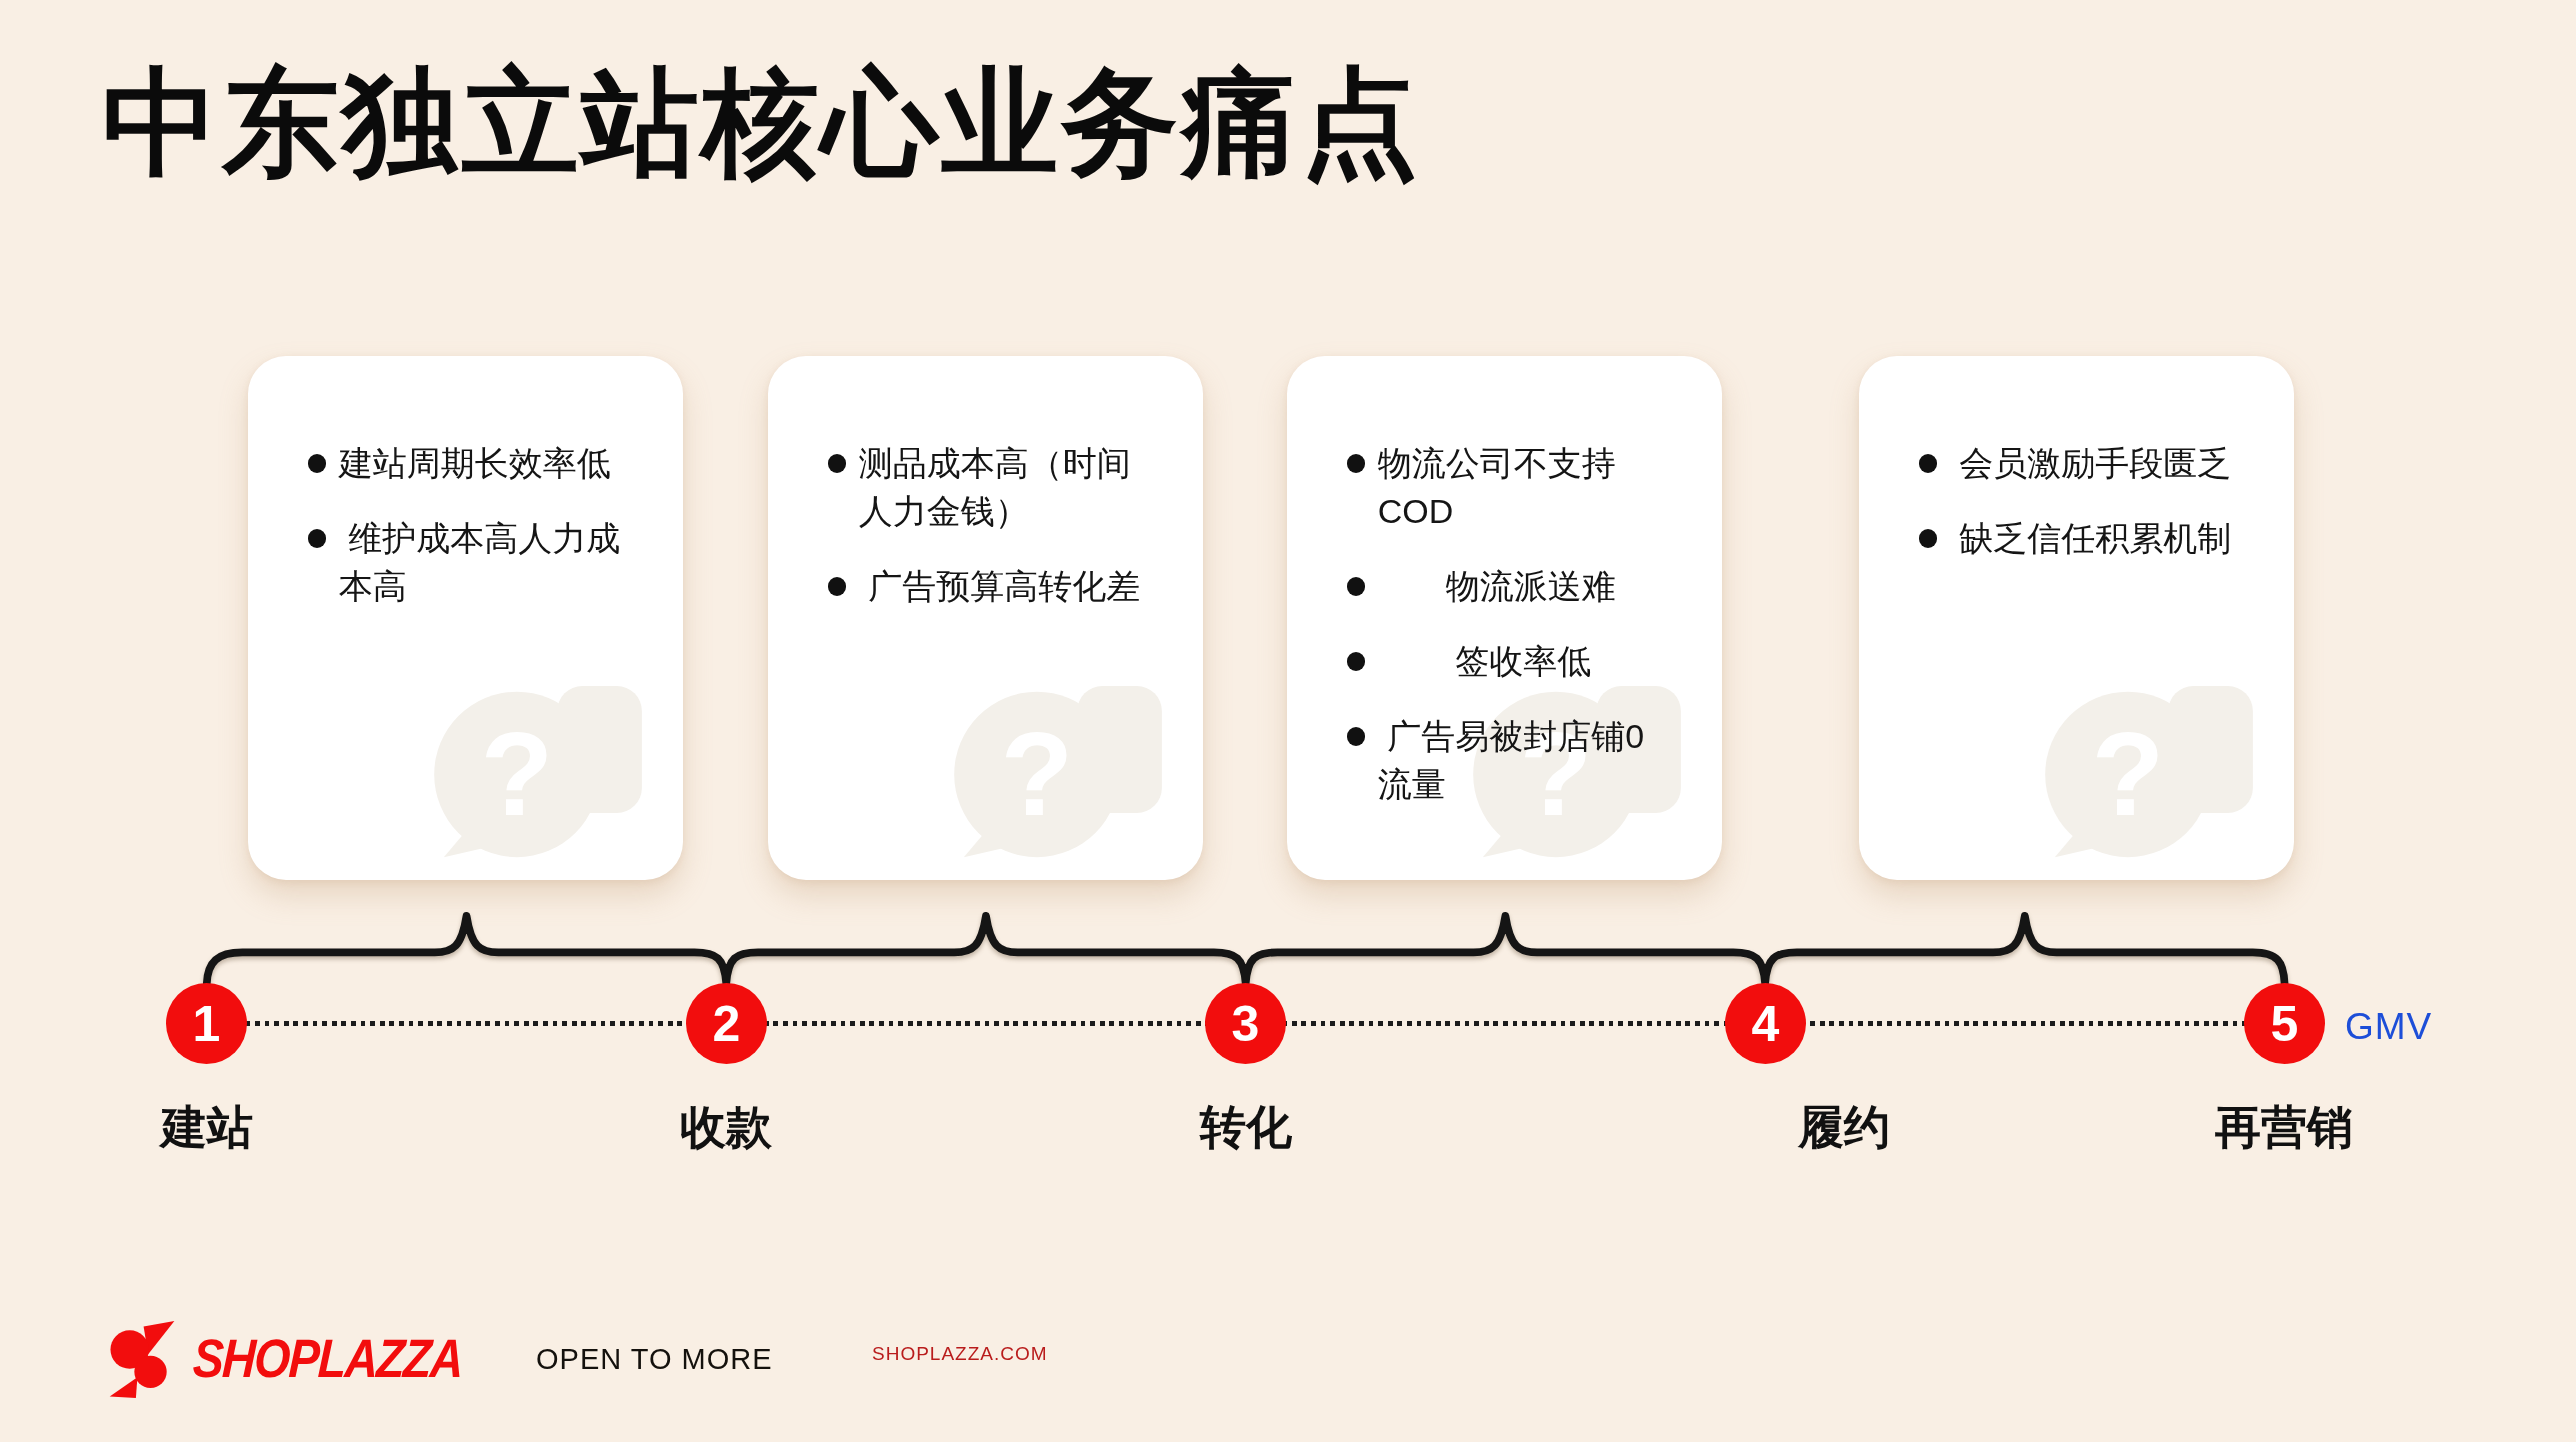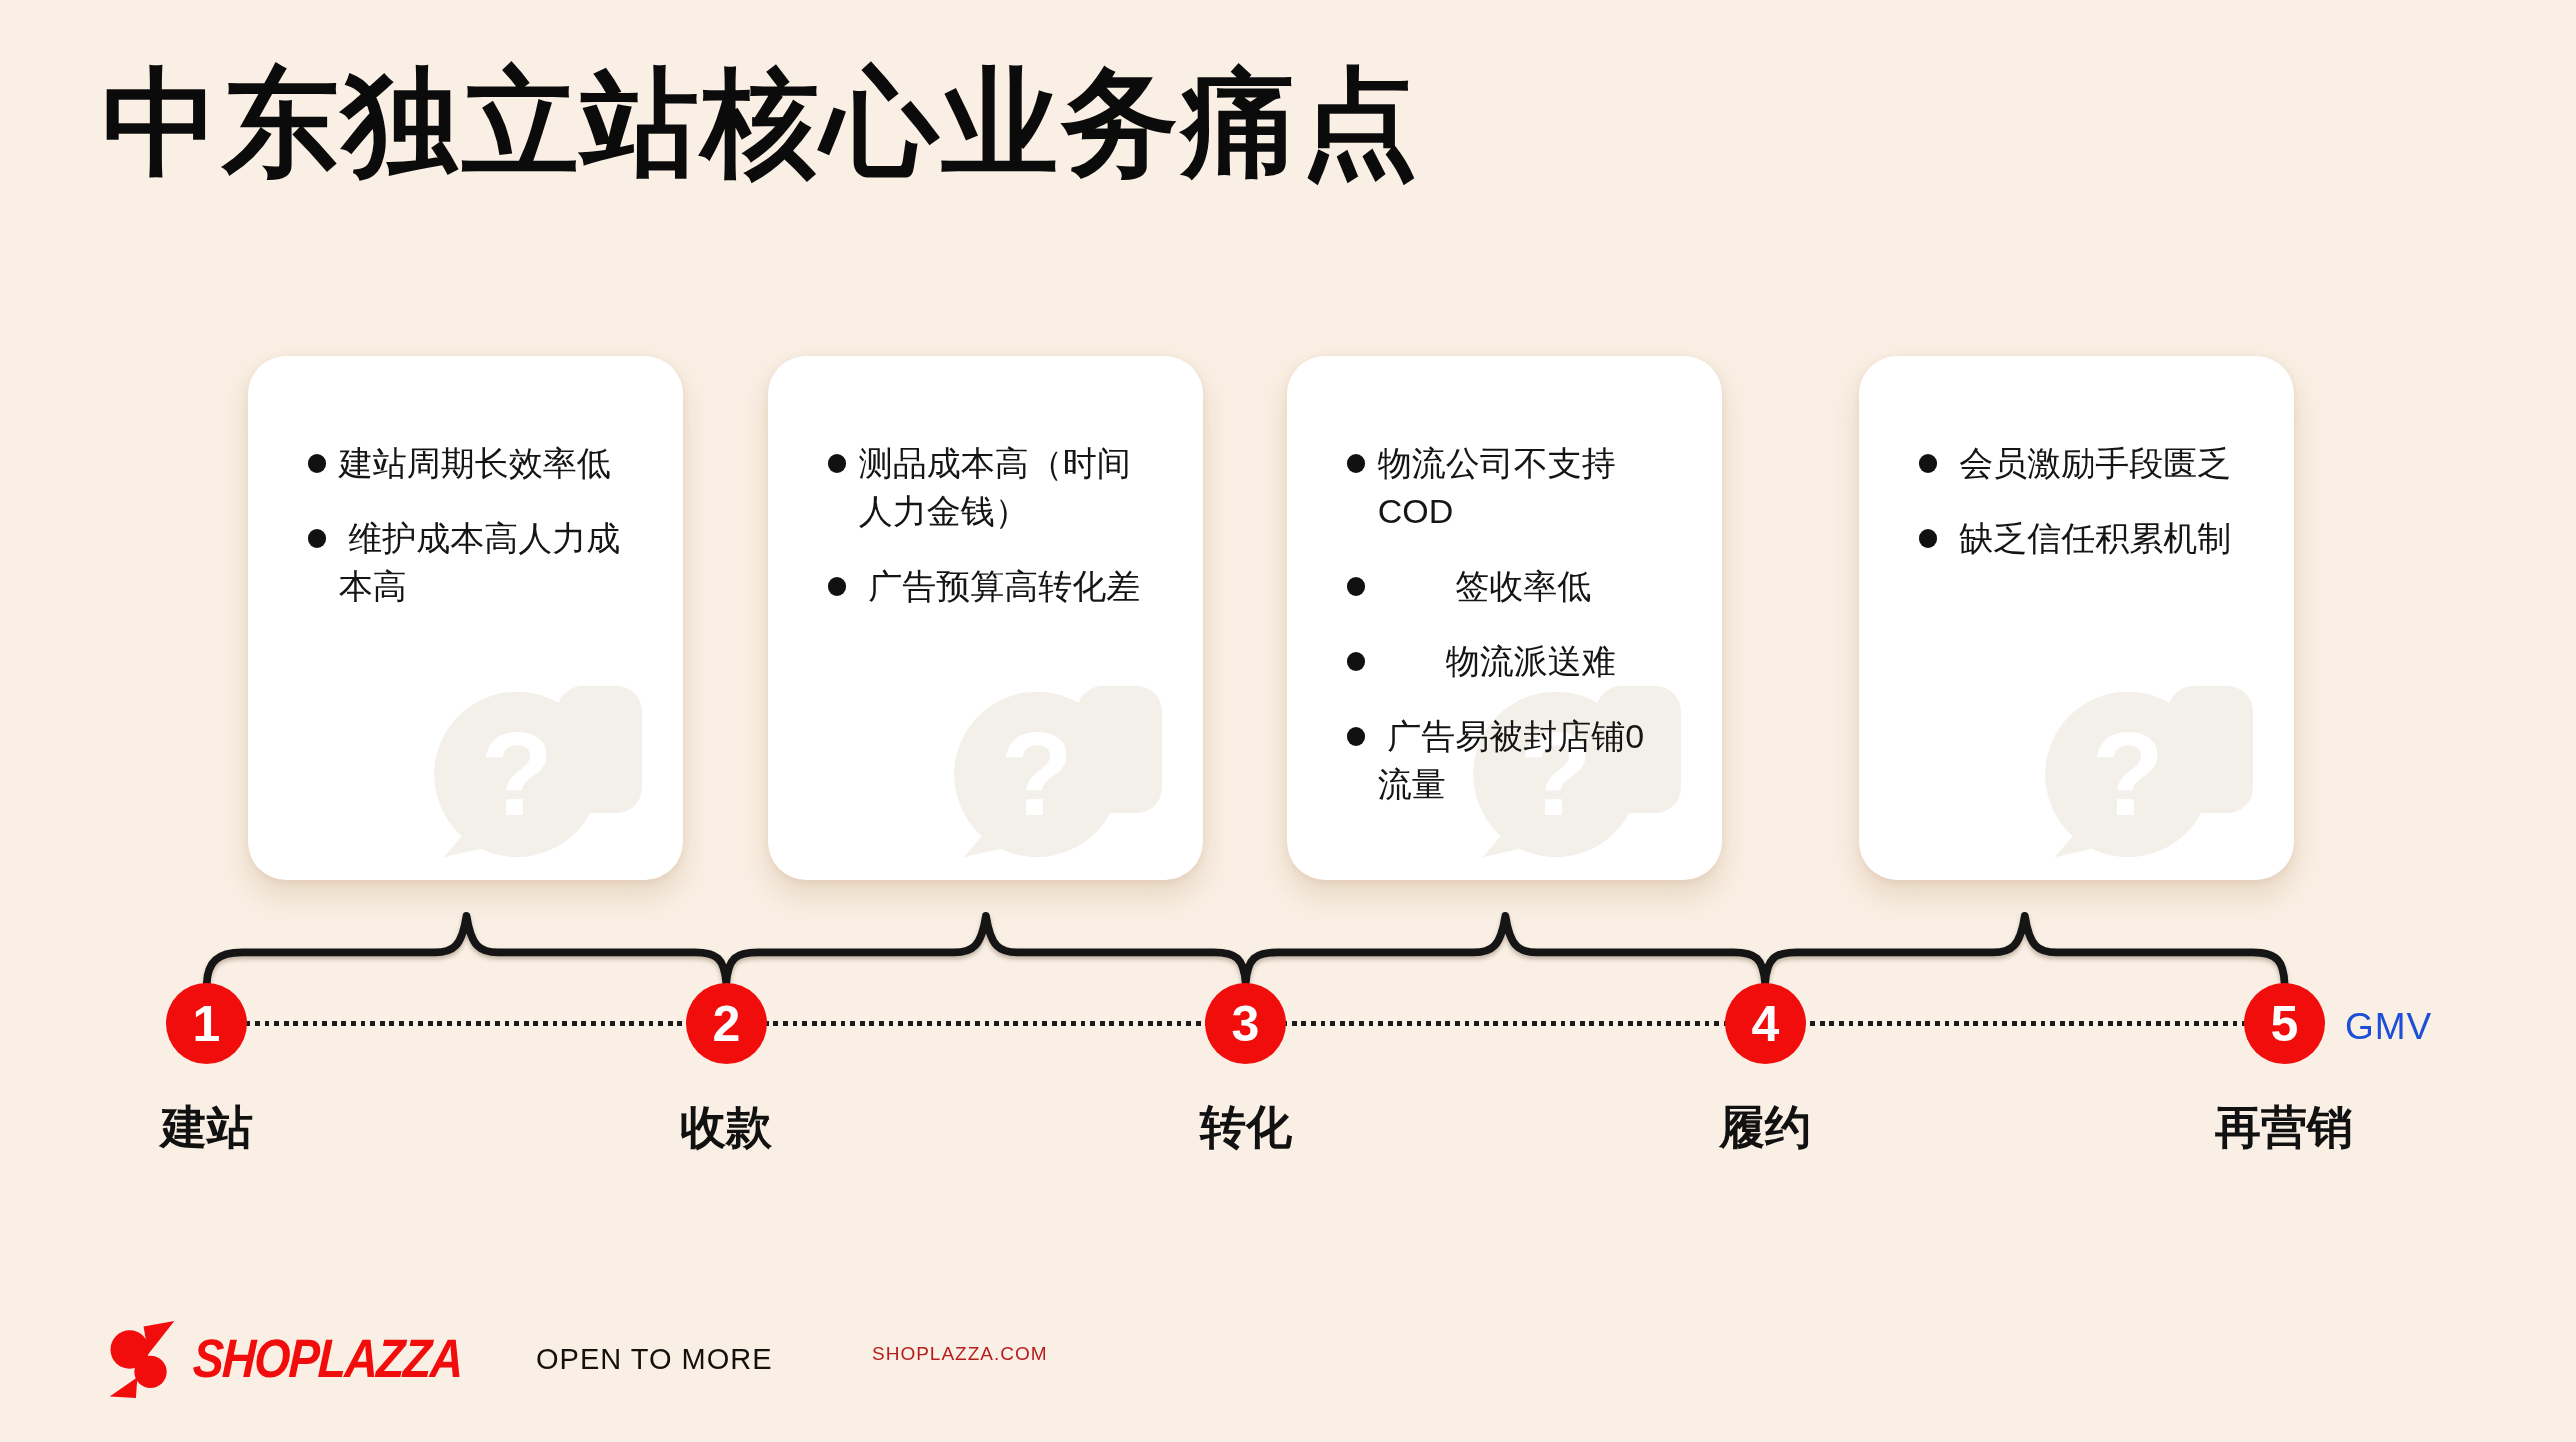--- a/index.html
+++ b/index.html
@@ -128,25 +128,25 @@
   </div>
 
   <div class="card c3">
     <ul>
       <li>
           <span class="dot"></span>
           <span class="btxt">物流公司不支持COD</span>
         </li>
       <li>
           <span class="dot"></span>
+          <span class="btxt">　　物流派送难</span>
+        </li>
+      <li>
+          <span class="dot"></span>
           <span class="btxt">　　 签收率低</span>
-        </li>
-      <li>
-          <span class="dot"></span>
-          <span class="btxt">　　物流派送难</span>
         </li>
       <li>
           <span class="dot"></span>
           <span class="btxt"> 广告易被封店铺0流量</span>
         </li>
     </ul>
     <svg class="wm" viewBox="0 0 222 182">
       <rect x="130" y="0" width="88" height="132" rx="26" fill="#f3f0ea"></rect>
       <circle cx="88" cy="92" r="86" fill="#f3f0ea"></circle>
       <path d="M34 152 L12 178 L56 168 Z" fill="#f3f0ea"></path>
@@ -199,21 +199,21 @@
   <div class="stage-circle" style="left:1725px;">
       <span>4</span>
     </div>
   <div class="stage-circle" style="left:2244px;">
       <span>5</span>
     </div>
 
   <div class="stage-label" style="left:82px;">建站</div>
   <div class="stage-label" style="left:601px;">收款</div>
   <div class="stage-label" style="left:1121px;">转化</div>
-  <div class="stage-label" style="left:1640px;">履约</div>
+  <div class="stage-label" style="left:1640px;text-align:right;">履约</div>
   <div class="stage-label" style="left:2159px;">再营销</div>
 
   <div class="gmv">GMV</div>
 
   <div class="footer-logo">
     <svg class="logo-icon" viewBox="0 0 100 110">
       <path d="M54 14 L94 7 L60 50 Z" fill="#f20d0d"></path>
       <circle cx="36" cy="44" r="25" fill="#f20d0d"></circle>
       <circle cx="63" cy="73" r="21" fill="#f20d0d"></circle>
       <path d="M46 80 L10 105 L44 107 Z" fill="#f20d0d"></path>

